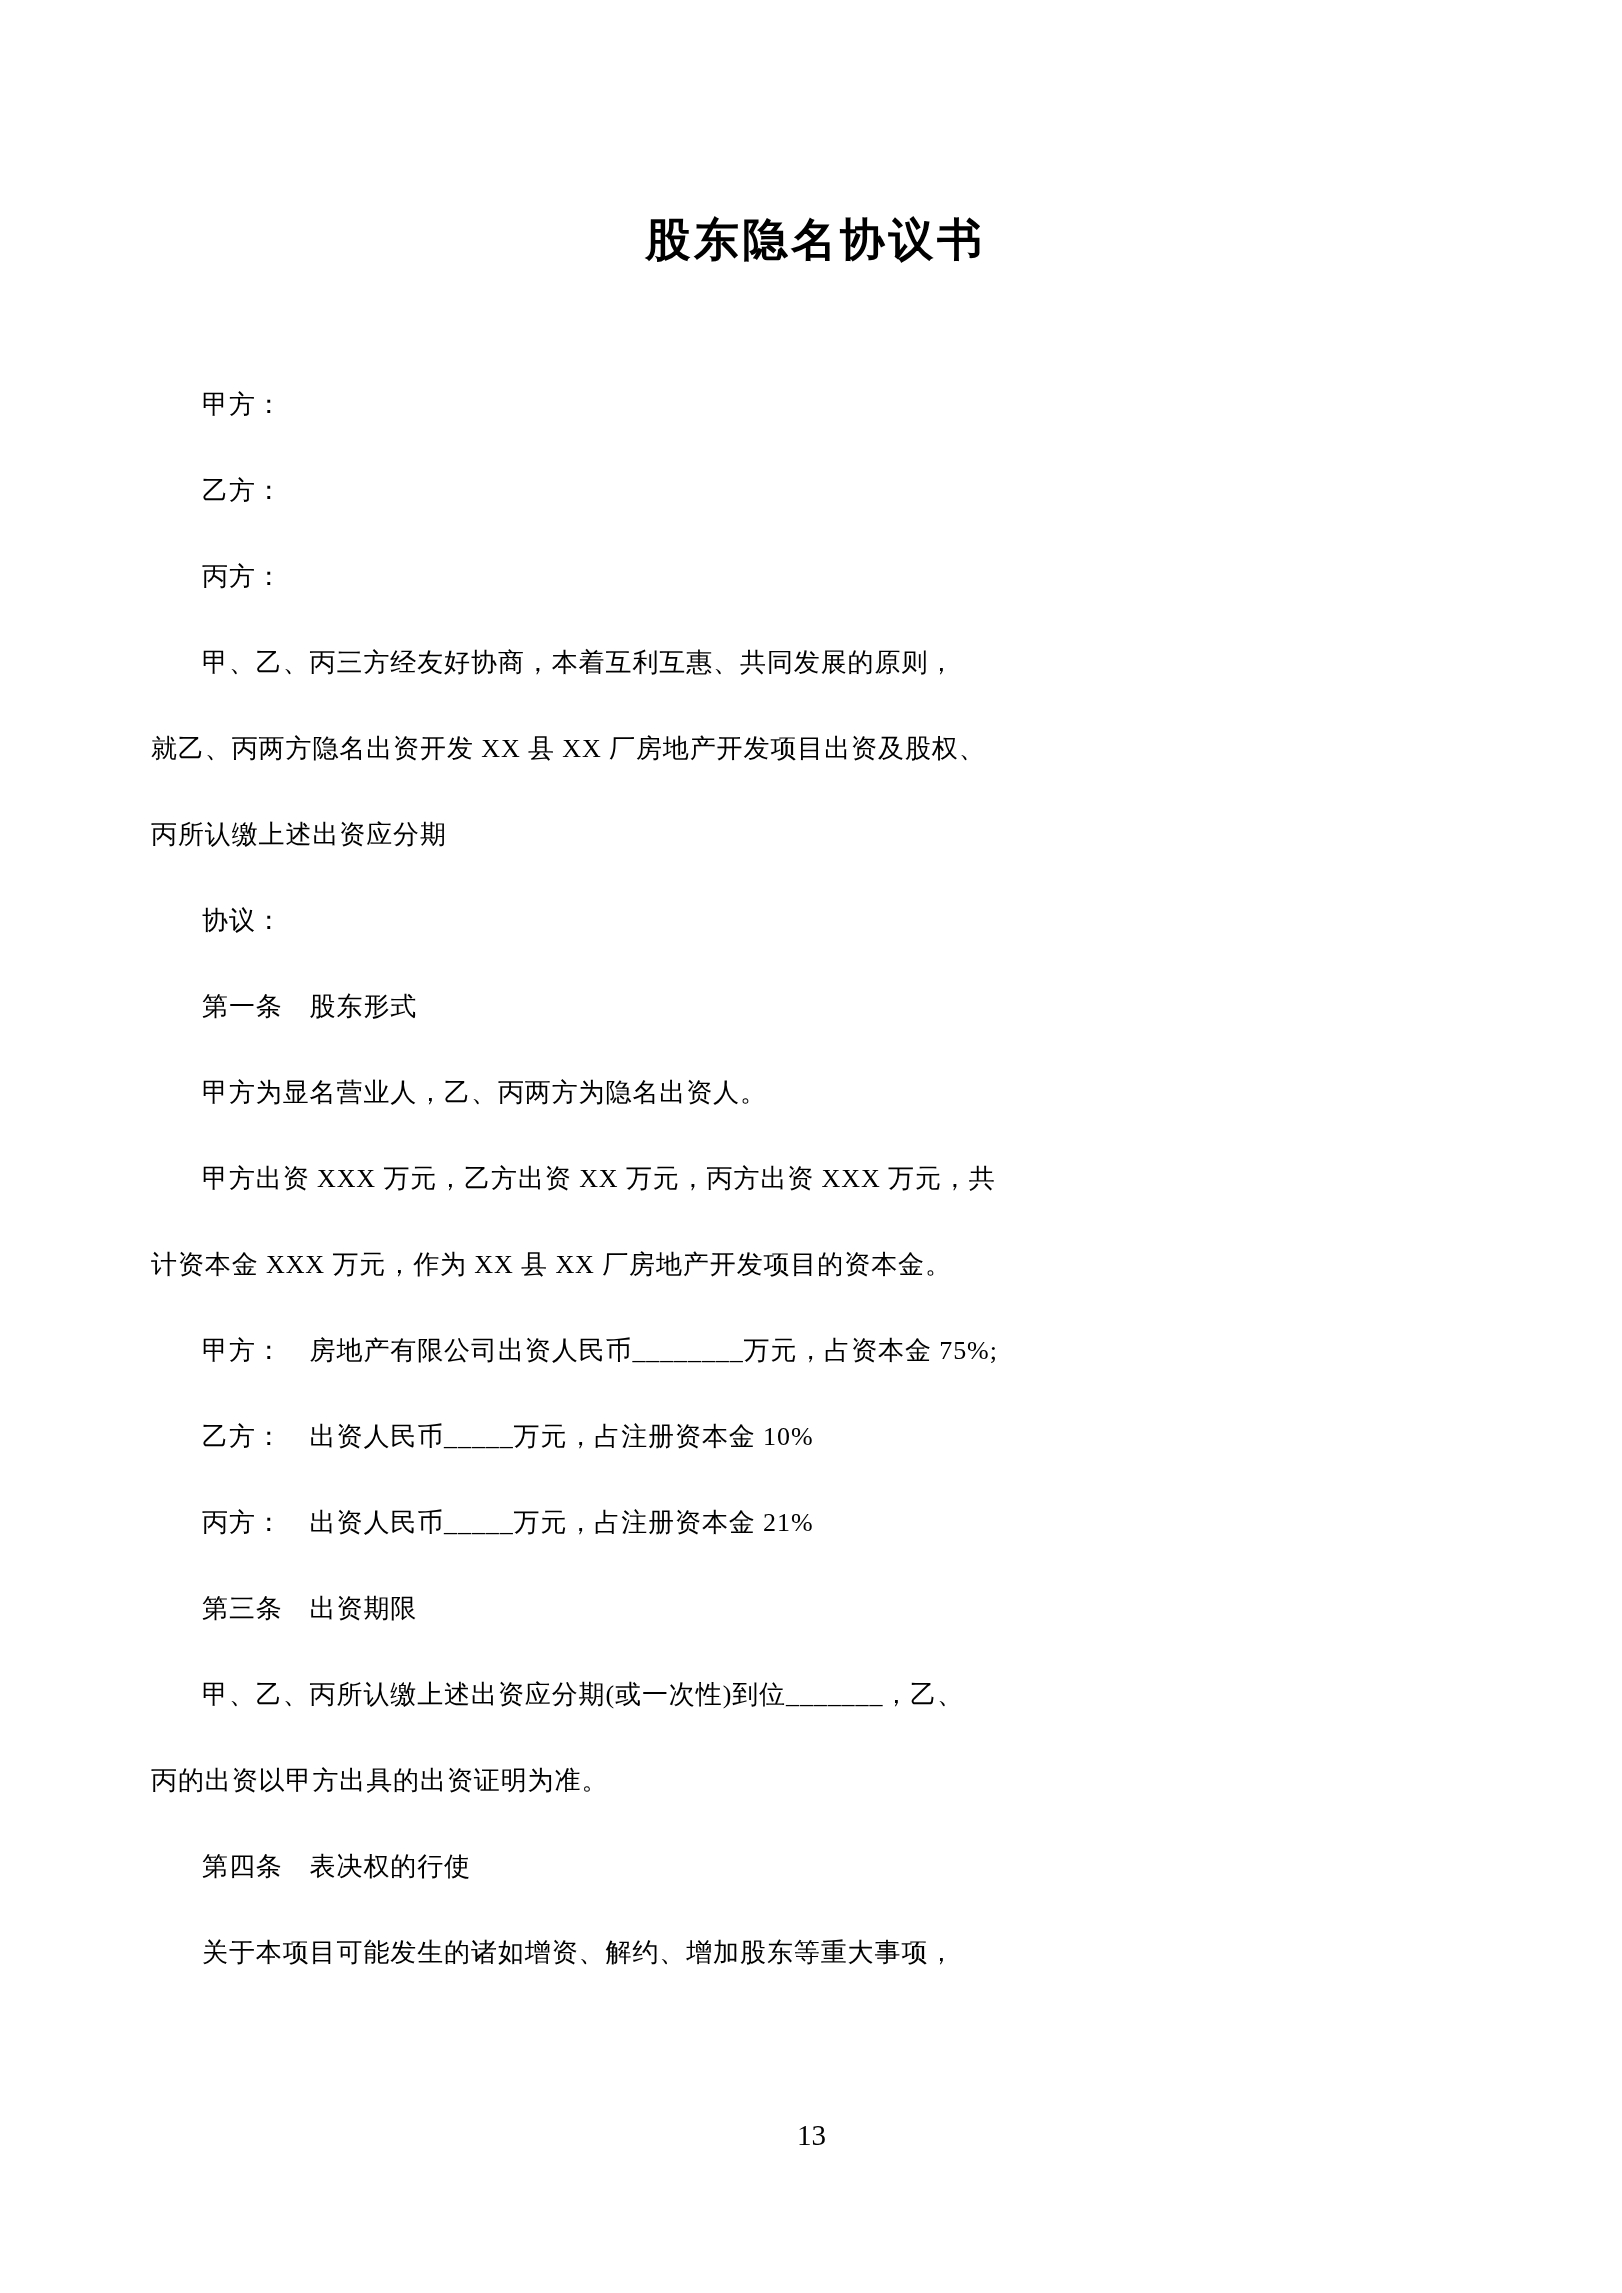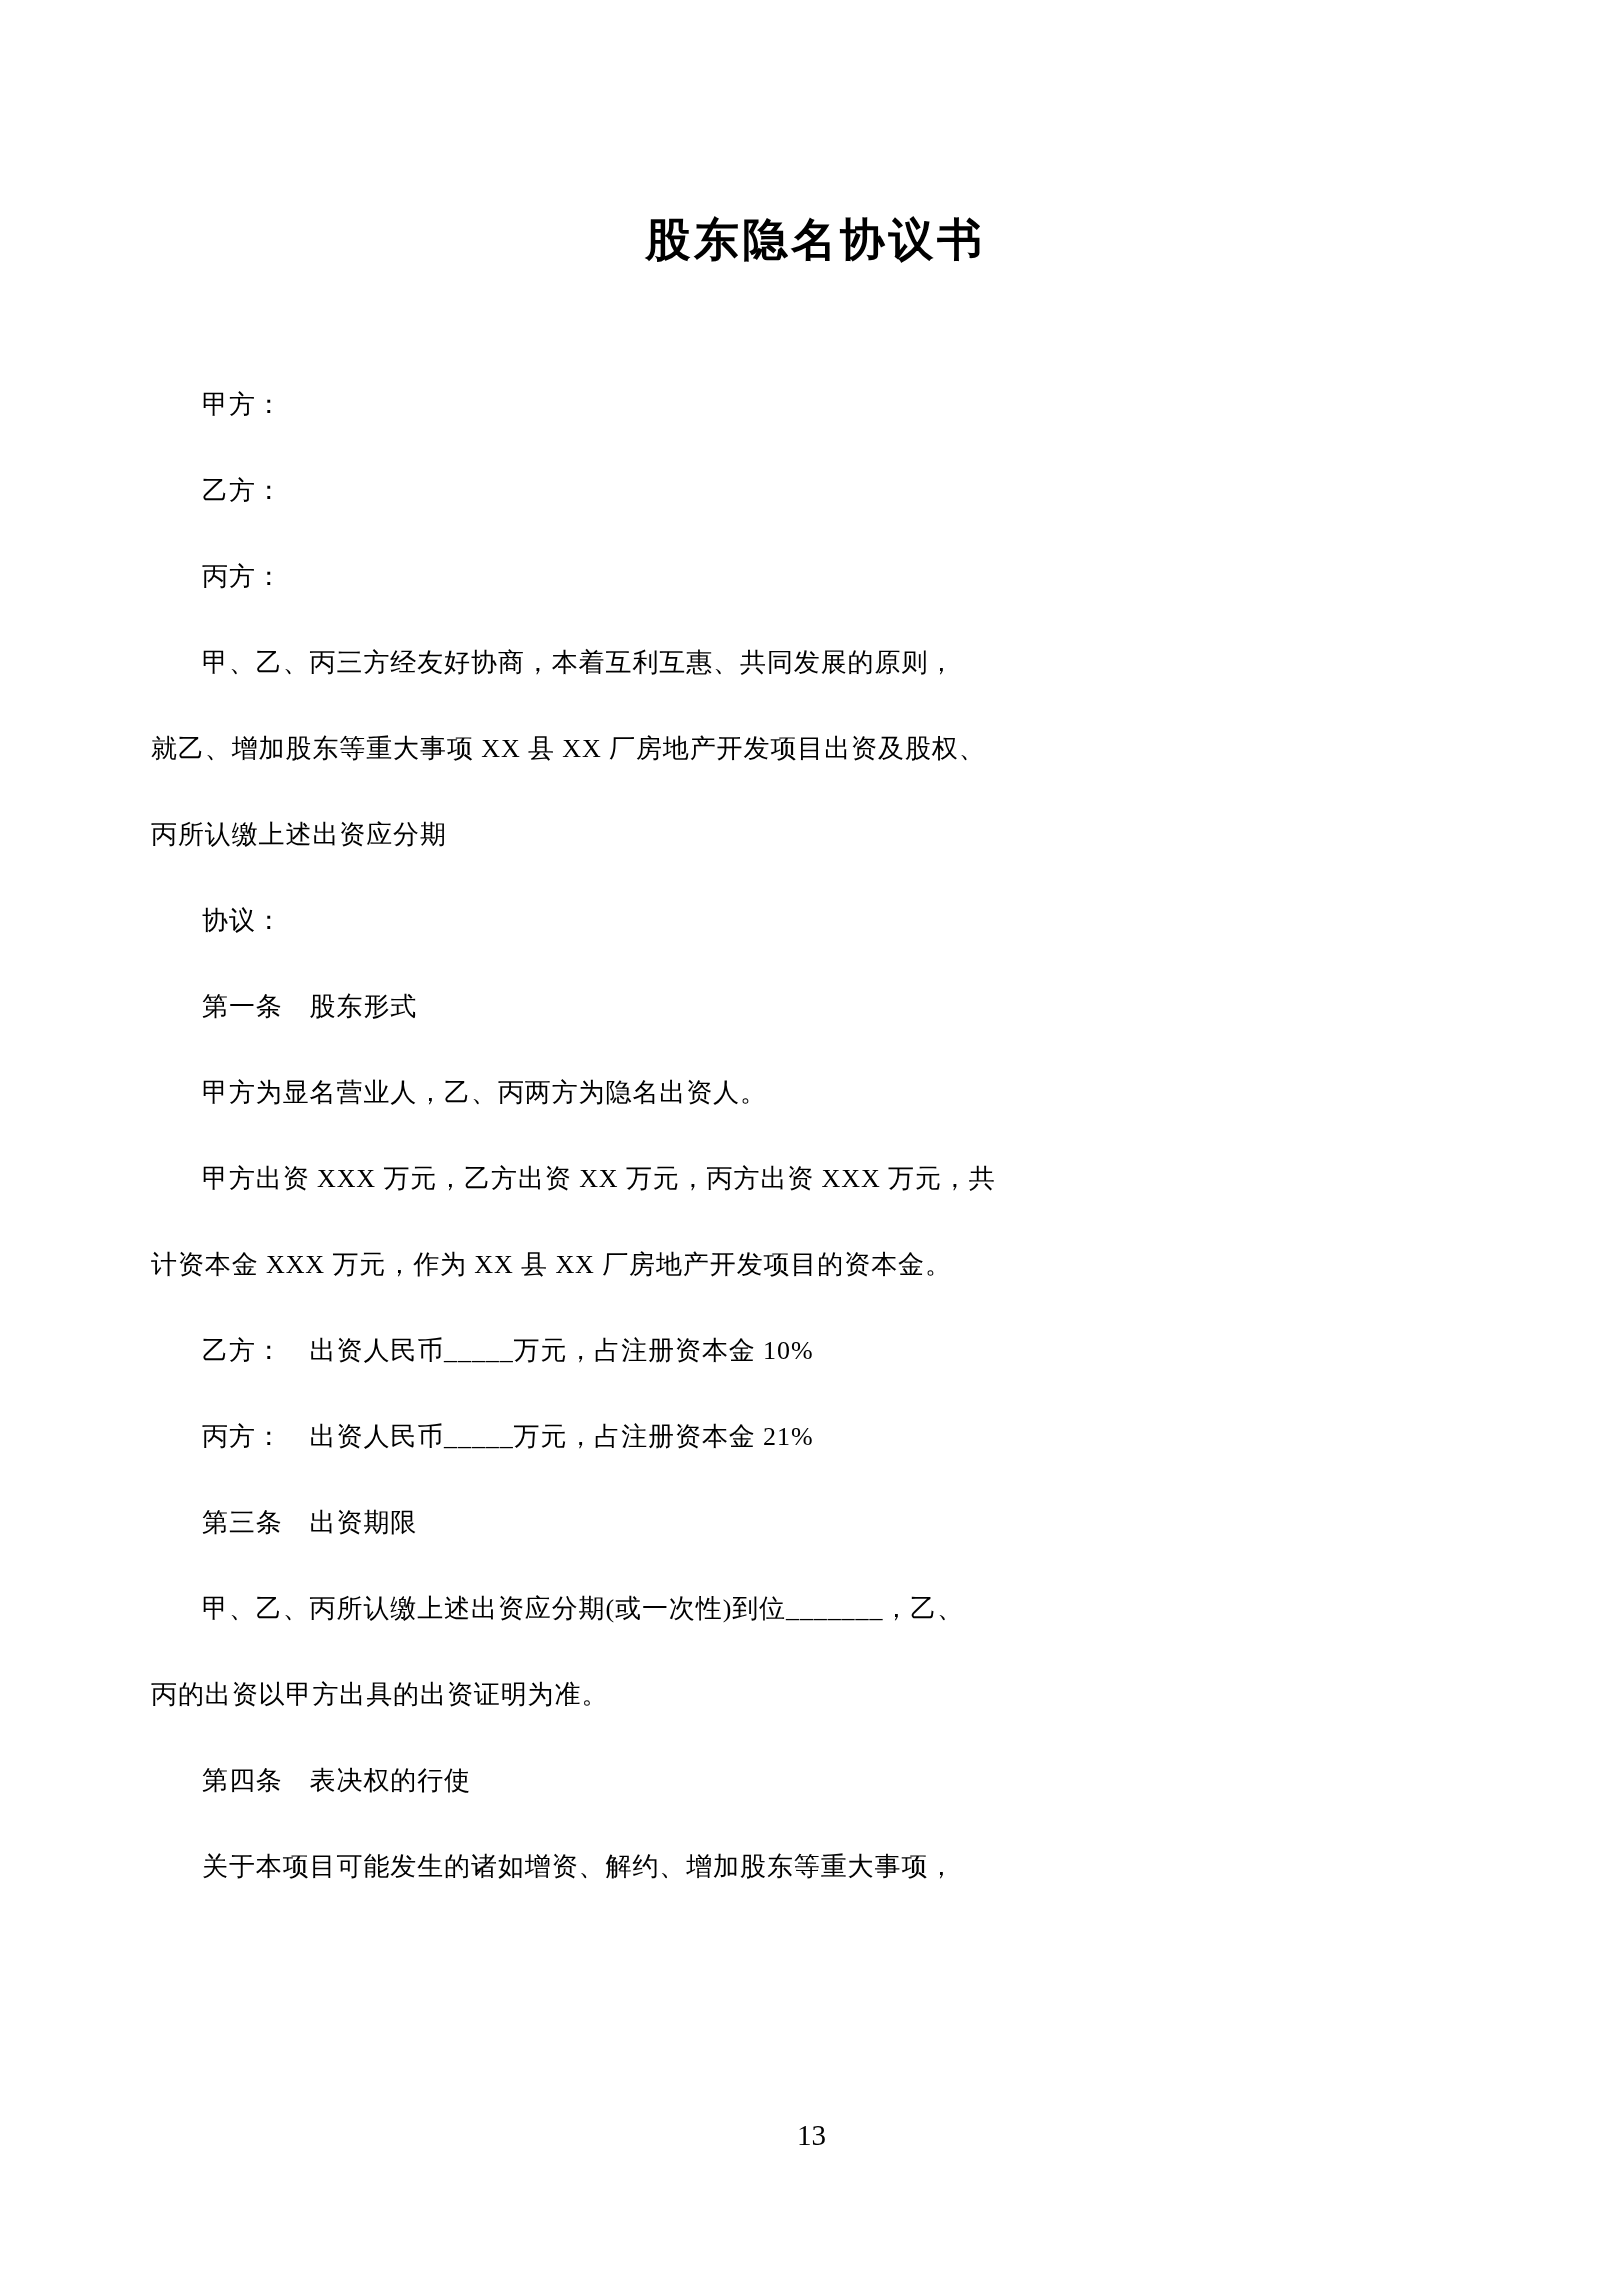--- a/index.html
+++ b/index.html
@@ -58,27 +58,28 @@
 <body>
 
 <div class="page">
   <h1 class="doc-title">股东隐名协议书</h1>
 
   <div class="doc-body">
       <div class="line indent">甲方：</div>
       <div class="line indent">乙方：</div>
       <div class="line indent">丙方：</div>
       <div class="line indent">甲、乙、丙三方经友好协商，本着互利互惠、共同发展的原则，</div>
-      <div class="line">就乙、增加股东等重大事项 XX 县 XX 厂房地产开发项目出资及股权、</div>
+      <div class="line">就乙、丙两方隐名出资开发 XX 县 XX 厂房地产开发项目出资及股权、</div>
       <div class="line">丙所认缴上述出资应分期</div>
       <div class="line indent">协议：</div>
       <div class="line indent">第一条　股东形式</div>
       <div class="line indent">甲方为显名营业人，乙、丙两方为隐名出资人。</div>
       <div class="line indent">甲方出资 XXX 万元，乙方出资 XX 万元，丙方出资 XXX 万元，共</div>
       <div class="line">计资本金 XXX 万元，作为 XX 县 XX 厂房地产开发项目的资本金。</div>
+      <div class="line indent">甲方：　房地产有限公司出资人民币________万元，占资本金 75%;</div>
       <div class="line indent">乙方：　出资人民币_____万元，占注册资本金 10%</div>
       <div class="line indent">丙方：　出资人民币_____万元，占注册资本金 21%</div>
       <div class="line indent">第三条　出资期限</div>
       <div class="line indent">甲、乙、丙所认缴上述出资应分期(或一次性)到位_______，乙、</div>
       <div class="line">丙的出资以甲方出具的出资证明为准。</div>
       <div class="line indent">第四条　表决权的行使</div>
       <div class="line indent">关于本项目可能发生的诸如增资、解约、增加股东等重大事项，</div>
     </div>
 
   <div class="page-number">13</div>

